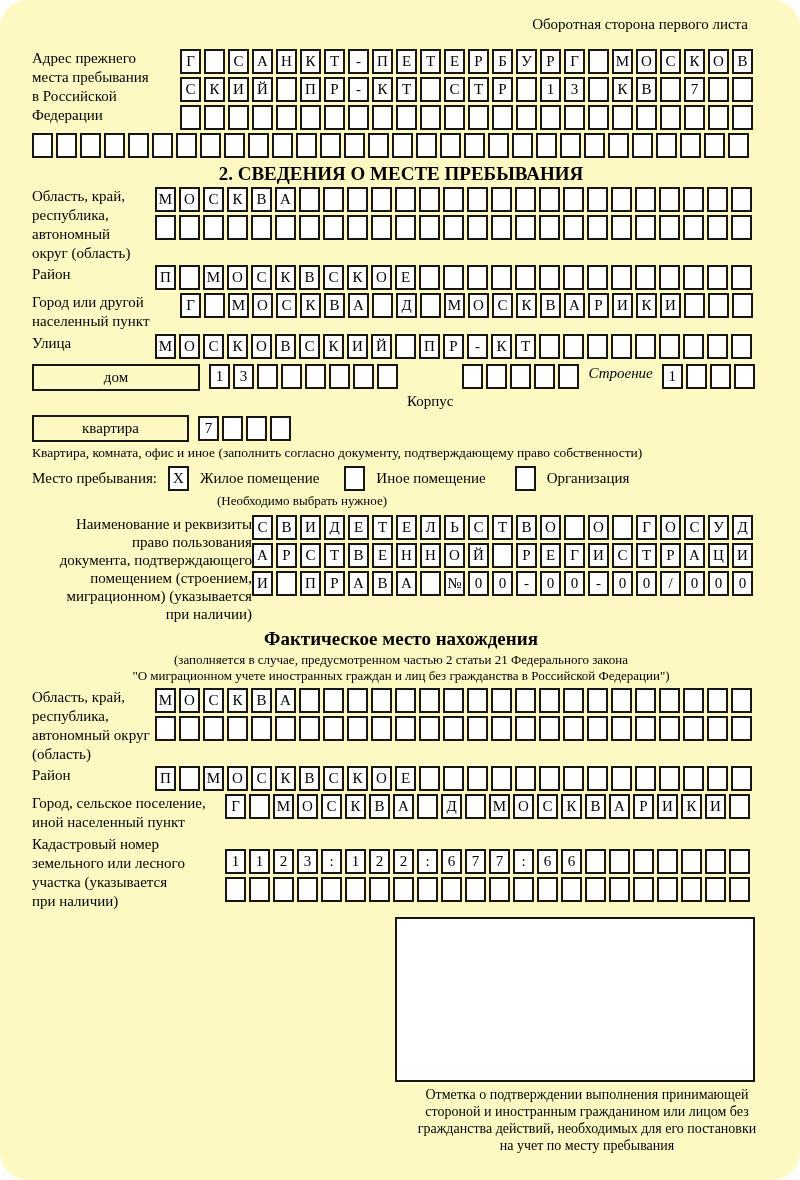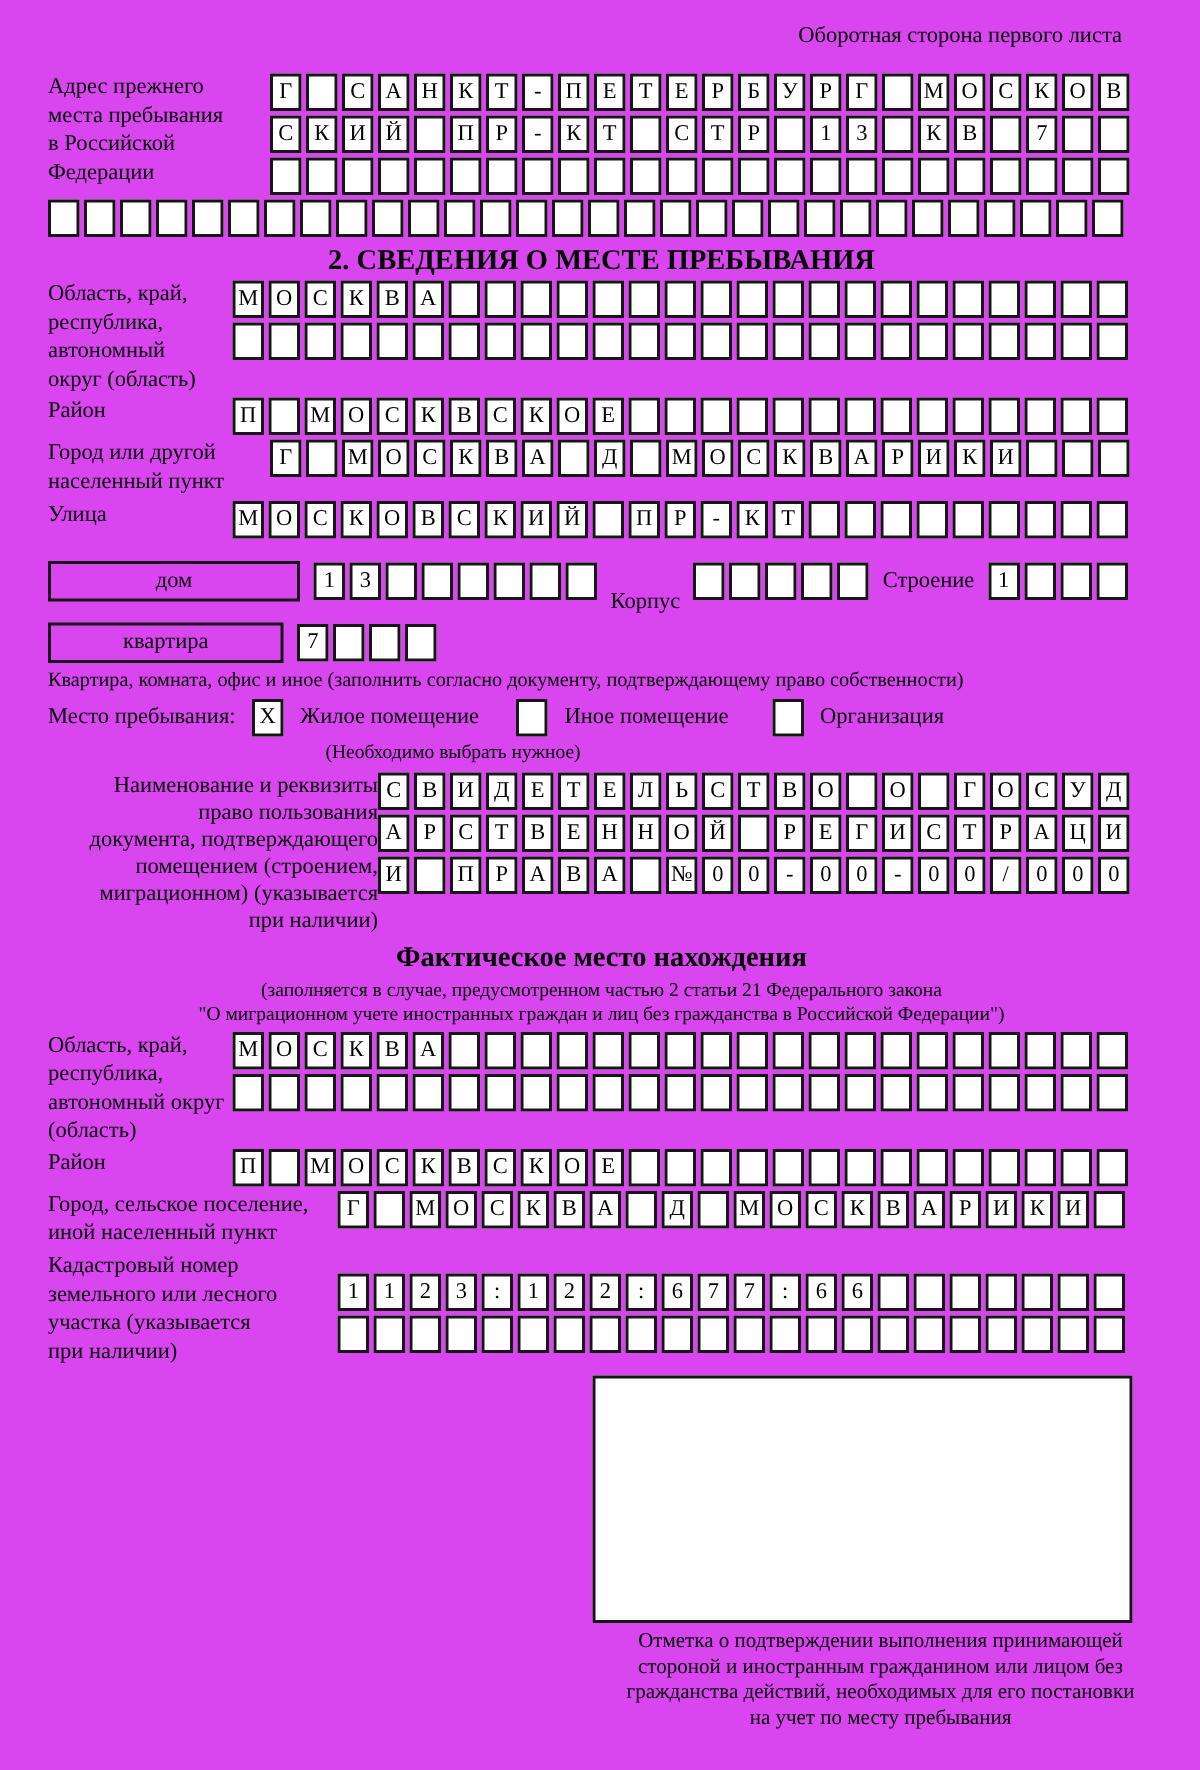--- a/index.html
+++ b/index.html
@@ -1,20 +1,21 @@
 <!DOCTYPE html>
 <html><head>
 <meta charset="utf-8">
 <style>
   html,body { margin:0; padding:0; background:#ffffff; }
   .page {
     position:relative; width:800px; height:1180px; overflow:hidden;
-    background:#d946ef; color:#000;
+    background:#fef9c3; color:#000;
     font-family:"Liberation Serif","DejaVu Serif",serif;
     font-size:15px;
+    border-radius:28px;
   }
   .header-note { text-align:right; padding:16px 52px 0 0; font-size:15px; }
   .content { margin:0 30px 0 32px; }
 
   .frow { display:flex; align-items:flex-start; }
   .label { font-size:15px; line-height:19px; flex:none; }
   .lbl-line { white-space:nowrap; }
   .w148 { width:148px; } .w123 { width:123px; } .w220 { width:220px; } .w193 { width:193px; }
 
   .rows { display:flex; flex-direction:column; gap:3px; }
@@ -326,41 +327,41 @@
           <div class="cell"></div>
           <div class="cell"></div>
           <div class="cell"></div>
           <div class="cell"></div>
           <div class="cell"></div>
           <div class="cell"></div>
           <div class="cell"></div>
         </div>
     </div>
 
-    <div class="frow mt5" style="align-items:center; gap:9px;">
+    <div class="frow mt5" style="gap:9px;">
       <div class="widebox" style="width:168px;">дом</div>
       <div class="box-row">
           <div class="cell">1</div>
           <div class="cell">3</div>
           <div class="cell"></div>
           <div class="cell"></div>
           <div class="cell"></div>
           <div class="cell"></div>
           <div class="cell"></div>
           <div class="cell"></div>
         </div>
       <div class="label" style="width:auto;margin-top:28px;">Корпус</div>
       <div class="box-row">
           <div class="cell"></div>
           <div class="cell"></div>
           <div class="cell"></div>
           <div class="cell"></div>
           <div class="cell"></div>
         </div>
-      <div class="label" style="width:auto;">Строение</div>
+      <div class="label" style="width:auto;font-style:italic;">Строение</div>
       <div class="box-row">
           <div class="cell">1</div>
           <div class="cell"></div>
           <div class="cell"></div>
           <div class="cell"></div>
         </div>
     </div>
 
     <div class="frow mt4" style="align-items:center; gap:9px;">
       <div class="widebox" style="width:157px;">квартира</div>

